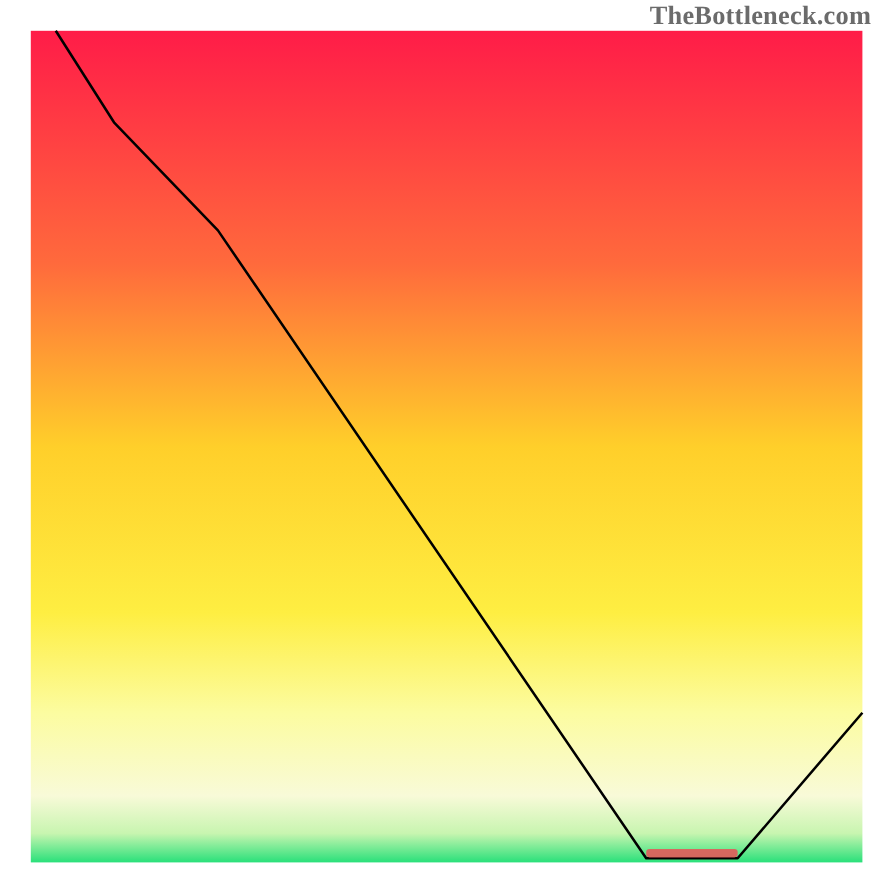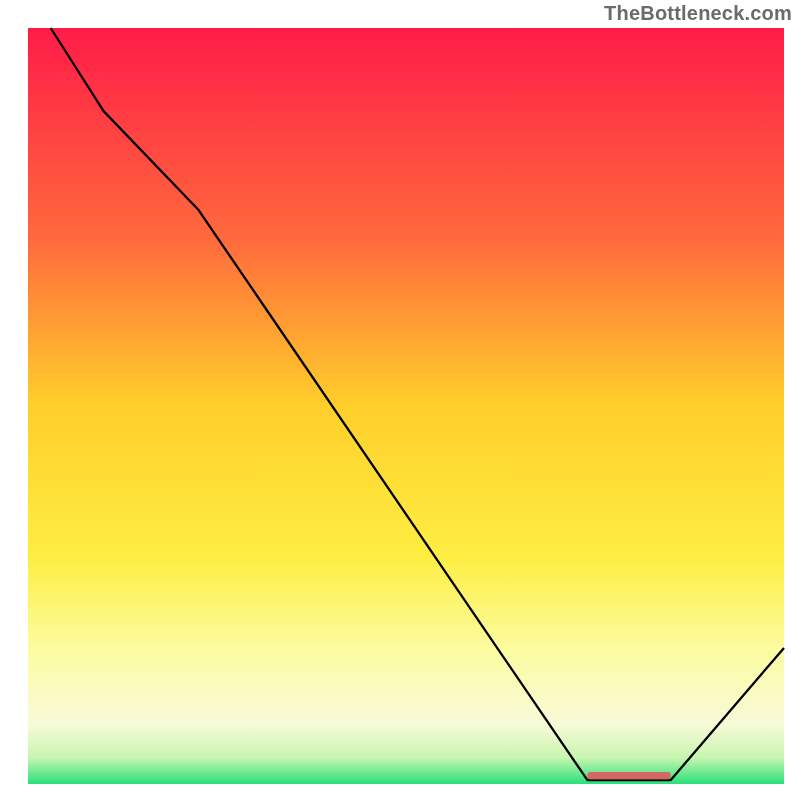--- a/index.html
+++ b/index.html
@@ -13,26 +13,27 @@
   }
   .chart-wrap {
     position: relative;
     width: 800px;
     height: 800px;
   }
   .watermark {
     position: absolute;
     top: 2px;
     right: 8px;
-    font-size: 20px;
+    font-size: 24px;
     font-weight: 600;
     color: #6b6b6b;
     letter-spacing: 0.2px;
     z-index: 10;
     user-select: none;
+    font-family: Liberation Serif, serif;
   }
   svg.plot {
     position: absolute;
     left: 0;
     top: 0;
     width: 800px;
     height: 800px;
   }
   .optimal-bar {
     fill: #e15a5a;

